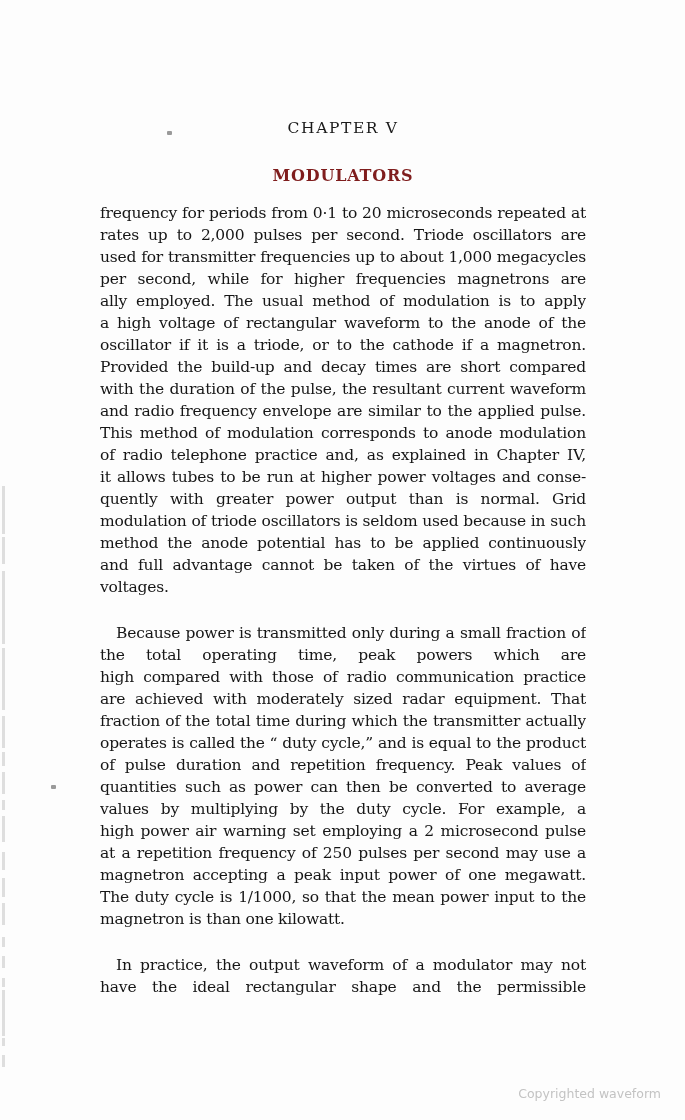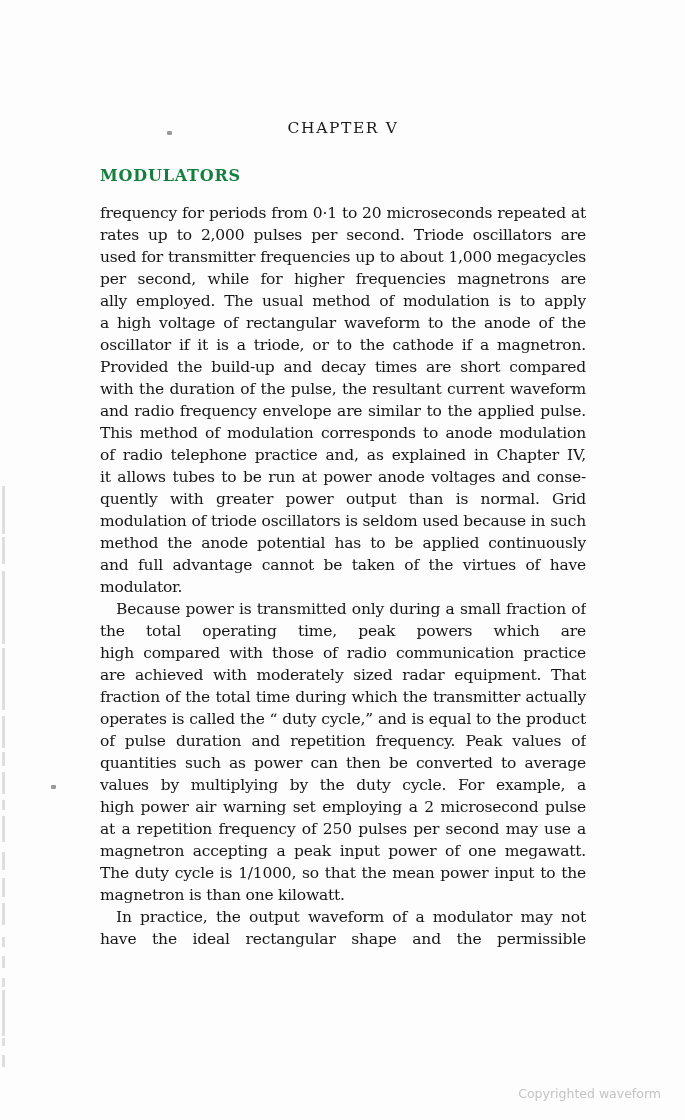--- a/index.html
+++ b/index.html
@@ -16,42 +16,42 @@
     position: absolute;
     top: 119px; left: 100px; width: 486px;
     text-align: center;
     font-size: 15.5px;
     letter-spacing: 1.6px;
     color: #1a1a1a;
   }
   .section-title {
     position: absolute;
     top: 166px; left: 100px; width: 486px;
-    text-align: left;
+    text-align: center;
     font-size: 16px;
     font-weight: bold;
     letter-spacing: 0.8px;
-    color: #15803d;
+    color: #7f1d1d;
   }
   .body-text {
     position: absolute;
     top: 202px; left: 100px; width: 486px;
     font-size: 15.5px;
     line-height: 22px;
     letter-spacing: -0.2px;
     color: #161616;
   }
   .line {
     text-align: justify;
     text-align-last: justify;
     height: 22px;
     overflow: hidden;
   }
   .line.para-end { text-align-last: left; }
-  .line.indent { text-indent: 16px; }
+  .line.indent { text-indent: 16px; margin-top: 24px; }
   .small-caps { font-size: 0.76em; letter-spacing: 0.4px; }
   .watermark {
     position: absolute;
     top: 1086px; right: 24px;
     font-family: "DejaVu Sans", sans-serif;
     font-size: 12.5px;
     color: #c3c3c3;
   }
   .edge-mark {
     position: absolute;
@@ -81,26 +81,26 @@
       <div class="line">used for transmitter frequencies up to about 1,000 megacycles</div>
       <div class="line">per second, while for higher frequencies magnetrons are gener-</div>
       <div class="line">ally employed. The usual method of modulation is to apply</div>
       <div class="line">a high voltage of rectangular waveform to the anode of the</div>
       <div class="line">oscillator if it is a triode, or to the cathode if a magnetron.</div>
       <div class="line">Provided the build-up and decay times are short compared</div>
       <div class="line">with the duration of the pulse, the resultant current waveform</div>
       <div class="line">and radio frequency envelope are similar to the applied pulse.</div>
       <div class="line">This method of modulation corresponds to anode modulation</div>
       <div class="line">of radio telephone practice and, as explained in Chapter IV,</div>
-      <div class="line">it allows tubes to be run at power anode voltages and conse-</div>
+      <div class="line">it allows tubes to be run at higher power voltages and conse-</div>
       <div class="line">quently with greater power output than is normal. Grid</div>
       <div class="line">modulation of triode oscillators is seldom used because in such</div>
       <div class="line">method the anode potential has to be applied continuously</div>
       <div class="line">and full advantage cannot be taken of the virtues of have</div>
-      <div class="line para-end">modulator.</div>
+      <div class="line para-end">voltages.</div>
     </div>
 
     <div class="para">
       <div class="line indent">Because power is transmitted only during a small fraction of</div>
       <div class="line">the total operating time, peak powers which are extraordinarily</div>
       <div class="line">high compared with those of radio communication practice</div>
       <div class="line">are achieved with moderately sized radar equipment. That</div>
       <div class="line">fraction of the total time during which the transmitter actually</div>
       <div class="line">operates is called the “ duty cycle,” and is equal to the product</div>
       <div class="line">of pulse duration and repetition frequency. Peak values of</div>

